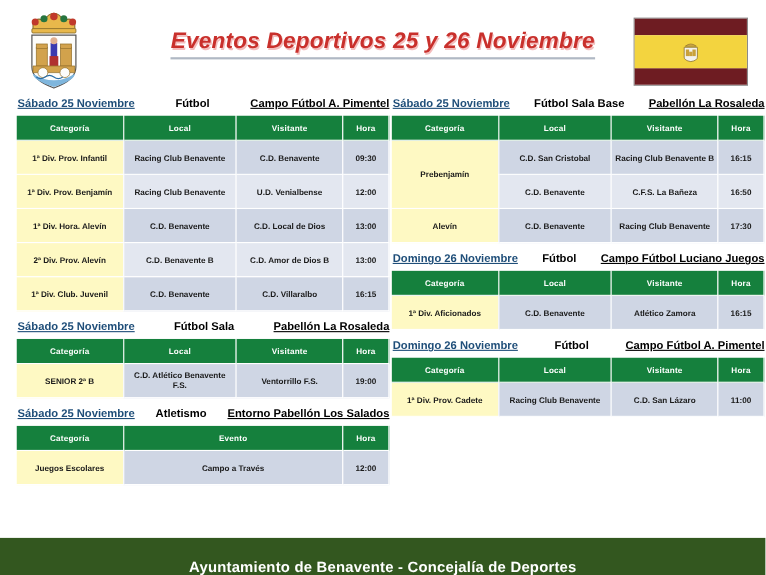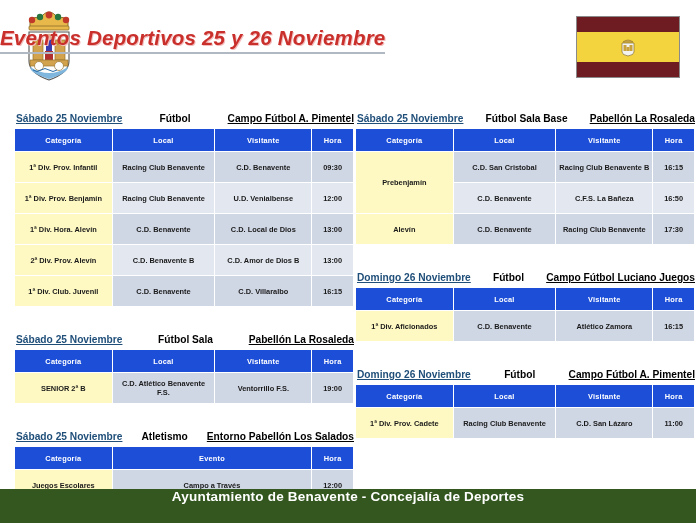--- a/index.html
+++ b/index.html
@@ -21,20 +21,21 @@
   }
   .flag .stripe-top, .flag .stripe-bot { height: 25.5%; background: #6e1c22; }
   .flag .stripe-mid {
     height: 49%; background: #f3d43f; position: relative;
     display: flex; align-items: center; justify-content: center;
   }
   .flag .arms { width: 18px; height: 20px; }
 
   .title-wrap {
     position: absolute; left: 0; right: 0; top: 26px;
+    text-align: center;
   }
   .title {
     display: inline-block;
     font-size: 20.5px; font-weight: bold; font-style: italic;
     color: #c9302c;
     letter-spacing: .2px;
     text-shadow: 1px 1px 0 #f3bdbd;
     border-bottom: 2px solid #b0b8c4;
     padding-bottom: 2px;
   }
@@ -45,41 +46,40 @@
   .col-left  { left: 14px; }
   .col-right { left: 355px; }
 
   
   .block { margin-bottom: 6px; }
   .caption {
     display: flex; align-items: center;
     font-size: 10.2px; font-weight: bold;
     padding: 3px 0 4px 2px;
     white-space: nowrap;
-    margin-top: 24px;
   }
   .cap-date  { color: #1f4e79; text-decoration: underline; }
   .cap-sport { color: #000; text-align: center; flex: 1 1 auto; }
   .cap-venue { color: #000; text-decoration: underline; }
 
   table.sched {
     width: 100%;
     border-collapse: collapse;
     table-layout: fixed;
   }
   table.sched th, table.sched td {
     border: 1px solid #ffffff;
     text-align: center;
     vertical-align: middle;
     font-size: 7.4px;
     font-weight: bold;
     padding: 0 2px;
   }
   table.sched th {
-    background: #1d4ed8;
+    background: #15803d;
     color: #ffffff;
     height: 23px;
     letter-spacing: .2px;
   }
   table.sched td { height: 31px; color: #1a1a1a; }
   td.cat { background: #fef9c3; color: #3b2a00; }
   td.d0  { background: #cfd6e4; }
   td.d1  { background: #e3e7f0; }
 
   
@@ -89,21 +89,21 @@
   col.c-hora { width: 12.3%; }
   
   col.a-cat   { width: 28.8%; }
   col.a-event { width: 58.9%; }
   col.a-hora  { width: 12.3%; }
 
   
   .footer {
     position: absolute; left: 0; right: 0; bottom: 0;
     height: 34px; background: #33571f;
-    display: flex; align-items: flex-start; justify-content: center;
+    display: flex; align-items: flex-end; justify-content: center;
   }
   .footer span {
     color: #ffffff; font-size: 13.5px; font-weight: bold;
     letter-spacing: .2px;
   }
 </style>
 </head>
 <body>
 
 <div class="page">

